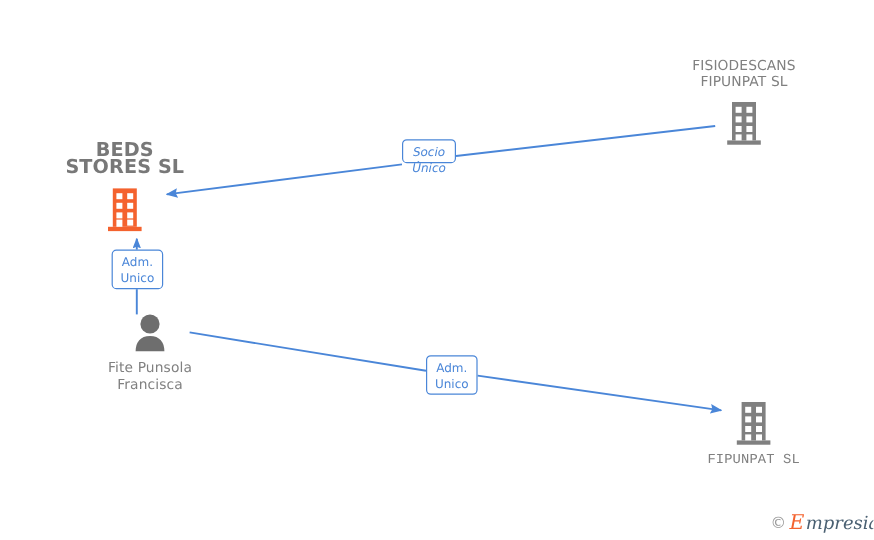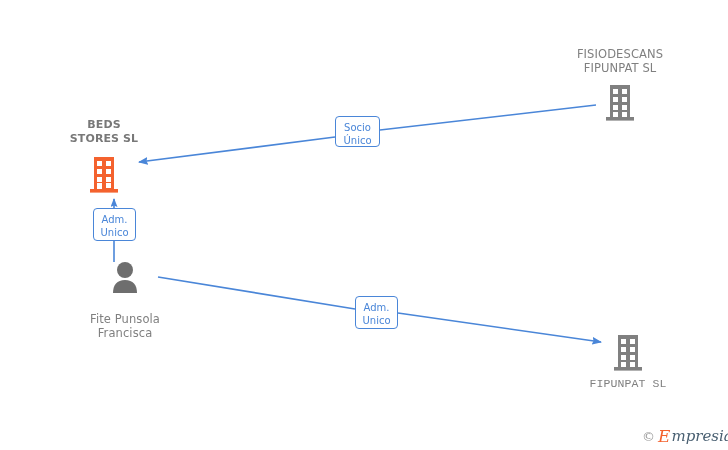--- a/index.html
+++ b/index.html
@@ -32,21 +32,21 @@
   .node-label {
     color: #808080;
     font-size: 11.5px;
     line-height: 14px;
     white-space: pre-line;
     letter-spacing: 0.1px;
   }
   .node-label.bold {
     font-weight: bold;
     color: #787878;
-    font-size: 11px;
+    font-size: 16px;
   }
   .node-icon {
     display: block;
     margin: 0 auto;
   }
 
   
   #node-fisiodescans {
     left: 556px;
     top: 47px;
@@ -61,21 +61,21 @@
     width: 120px;
   }
   #node-beds .node-icon { margin-top: 10px; }
 
   
   #node-person {
     left: 67px;
     top: 261px;
     width: 116px;
   }
-  #node-person .node-label { margin-top: 19px; }
+  #node-person .node-label { margin-top: 6px; }
 
   
   #node-fipunpat {
     left: 568px;
     top: 334px;
     width: 120px;
     font-family: Liberation Mono, monospace;
   }
   #node-fipunpat .node-label { margin-top: 5px; }
 
@@ -91,21 +91,22 @@
     line-height: 13px;
     text-align: center;
     padding: 4px 6px 4px 6px;
     white-space: pre-line;
     z-index: 5;
   }
   #rel-socio-unico {
     left: 335px;
     top: 116px;
     width: 45px;
-    height: 31px;
+    height: 20px;
+    font-style: italic;
   }
   #rel-adm-unico-beds {
     left: 93px;
     top: 208px;
     width: 43px;
     height: 33px;
   }
   #rel-adm-unico-fipunpat {
     left: 355px;
     top: 296px;

